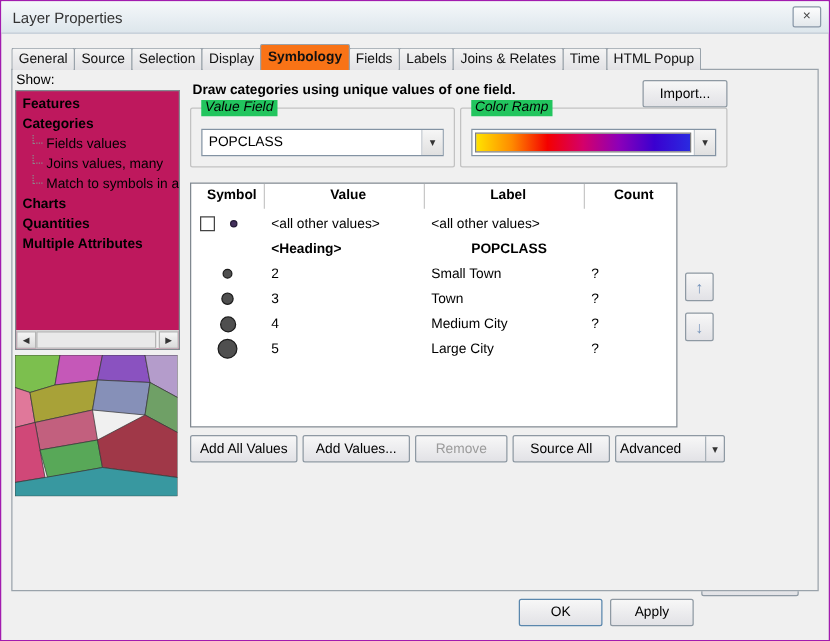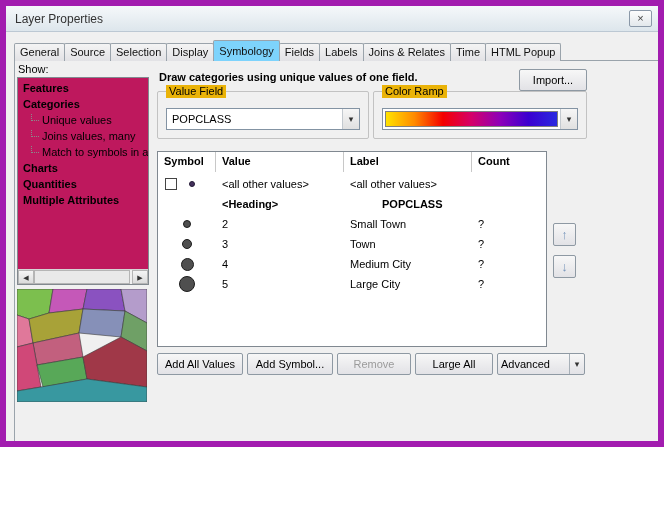--- a/index.html
+++ b/index.html
@@ -1,19 +1,19 @@
 <!DOCTYPE html>
 <html><head>
 <meta charset="utf-8">
 <style>
   * { margin:0; padding:0; box-sizing:border-box; }
   html,body { background:#ffffff; font-family:"Liberation Sans", sans-serif; }
   .window {
-    position:relative; width:664px; height:447px;
-    background:#f0f0f0; border:6px solid #a21caf;
+    position:relative; width:664px; height:513px;
+    background:#f0f0f0; border:1px solid #a21caf;
     font-size:11px; color:#000; overflow:hidden;padding-left:47px;
   }
   
   .titlebar {
     position:absolute; left:0; top:0; right:0; height:26px;
     background:linear-gradient(#f5f8fa,#dde6ec);
     border-bottom:1px solid #bcc8d3;
   }
   .titlebar .title { position:absolute; left:9px; top:6px; font-size:12px; color:#333; }
   .close-btn {
@@ -24,22 +24,22 @@
   }
   
   .body { position:absolute; left:0; top:26px; right:0; bottom:0; }
   .tabs { position:absolute; left:8px; top:8px; height:21px; display:flex; align-items:flex-end; z-index:3; }
   .tab {
     height:18px; line-height:17px; padding:0 5px; white-space:nowrap;
     border:1px solid #9aa3ab; border-bottom:none; border-radius:2px 2px 0 0;
     background:linear-gradient(#f4f4f4,#e2e2e5); margin-right:-1px; color:#111;
   }
   .tab.active {
-    height:21px; line-height:20px; background:#7dd3fc; position:relative; z-index:4;
-    font-weight:normal;
+    height:21px; line-height:20px; background:#f97316; position:relative; z-index:4;
+    font-weight:bold;
     text-align:right;
   }
   .page {
     position:absolute; left:8px; top:28px; width:646px; height:418px;
     border:1px solid #9aa3ab; background:#f0f0f0; z-index:2;
   }
   
   .show-label { position:absolute; left:3px; top:2px; }
   .tree {
     position:absolute; left:2px; top:16px; width:132px; height:208px;
@@ -72,38 +72,38 @@
     background:linear-gradient(#f7f7f7,#e2e2e6);
     border:1px solid #8e99a3; border-radius:2px;
     text-align:center; line-height:20px; font-size:11px; color:#000; cursor:default;
   }
   .btn.disabled { color:#9b9b9b; }
   .group {
     position:absolute; top:30px; height:48px;
     border:1px solid #c2c2c2; border-radius:2px;
   }
   .group-legend {
-    position:absolute; top:-7px; left:8px; background:#eab308; padding:0 3px; line-height:13px;
+    position:absolute; top:-7px; left:8px; background:#22c55e; padding:0 3px; line-height:13px;font-style:italic;
   }
   .combo {
     position:absolute; left:8px; right:8px; top:16px; height:22px;
     background:#fff; border:1px solid #8393a3; display:flex;
   }
   .combo-value { flex:1; line-height:20px; padding-left:5px; overflow:hidden; white-space:nowrap; }
   .combo-arrow {
     width:17px; border-left:1px solid #c3c9cf; text-align:center; line-height:20px;
     font-size:9px; color:#333; background:linear-gradient(#f6f6f6,#e0e0e0);
   }
   .ramp { flex:1; margin:2px; border:1px solid #808080; }
   
   .vtable {
     position:absolute; left:142px; top:90px; width:390px; height:196px;
     background:#fff; border:1px solid #808890; overflow:hidden;
   }
-  .vhead { position:relative; height:20px; }
+  .vhead { position:relative; height:20px;text-align:center; }
   .vhead span {
     display:inline-block; height:20px; line-height:19px; padding-left:6px;
     font-weight:bold; border-right:1px solid #c8c8c8; vertical-align:top;
   }
   .h-sym { width:58px; } .h-val { width:128px; } .h-lab { width:128px; }
   .h-cnt { width:72px; border-right:none !important; }
   .trow { position:absolute; left:0; width:100%; height:20px; }
   .csym { position:absolute; left:0; top:0; width:58px; height:20px; display:flex; align-items:center; justify-content:center; }
   .csym.first { justify-content:flex-start; padding-left:7px; gap:12px; }
   .cval { position:absolute; left:64px; top:0; line-height:20px; white-space:nowrap; }
@@ -152,21 +152,21 @@
     </div>
 
     <div class="page">
 
       <div class="show-label">Show:</div>
 
       <div class="tree">
         <div class="tree-items">
           <div class="tree-item parent">Features</div>
           <div class="tree-item parent">Categories</div>
-          <div class="tree-item child"><span class="branch"></span><span>Unique values</span></div>
+          <div class="tree-item child"><span class="branch"></span><span>Fields values</span></div>
           <div class="tree-item child"><span class="branch"></span><span>Joins values, many</span></div>
           <div class="tree-item child"><span class="branch"></span><span>Match to symbols in a</span></div>
           <div class="tree-item parent">Charts</div>
           <div class="tree-item parent">Quantities</div>
           <div class="tree-item parent">Multiple Attributes</div>
         </div>
         <div class="hscroll">
           <div class="scroll-arrow"><span>◀</span></div>
           <div class="scroll-thumb"></div>
           <div class="scroll-spacer"></div>
@@ -269,23 +269,23 @@
           <span class="cval">5</span>
           <span class="clab">Large City</span>
           <span class="ccnt">?</span>
         </div>
       </div>
 
       <div class="btn updown" style="left:538px; top:162px;"><span>↑</span></div>
       <div class="btn updown" style="left:538px; top:194px;"><span>↓</span></div>
 
       <div class="btn" style="left:142px; top:292px; width:86px;">Add All Values</div>
-      <div class="btn" style="left:232px; top:292px; width:86px;">Add Symbol...</div>
+      <div class="btn" style="left:232px; top:292px; width:86px;">Add Values...</div>
       <div class="btn disabled" style="left:322px; top:292px; width:74px;">Remove</div>
-      <div class="btn" style="left:400px; top:292px; width:78px;">Large All</div>
+      <div class="btn" style="left:400px; top:292px; width:78px;">Source All</div>
       <div class="btn" style="left:482px; top:292px; width:88px;">
         <div class="adv-inner">
           <span class="adv-label">Advanced</span>
           <span class="adv-arrow">▾</span>
         </div>
       </div>
 
     </div>
 
     <div class="btn" style="left:414px; top:452px; width:67px; border-color:#5a87ad;">OK</div>

